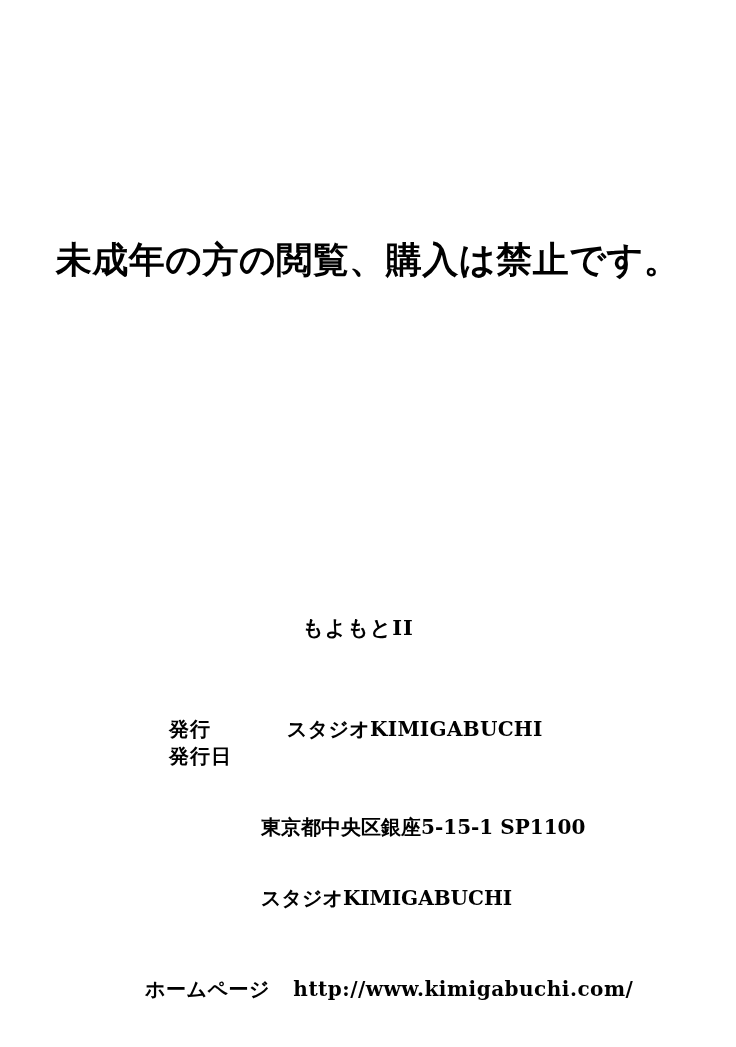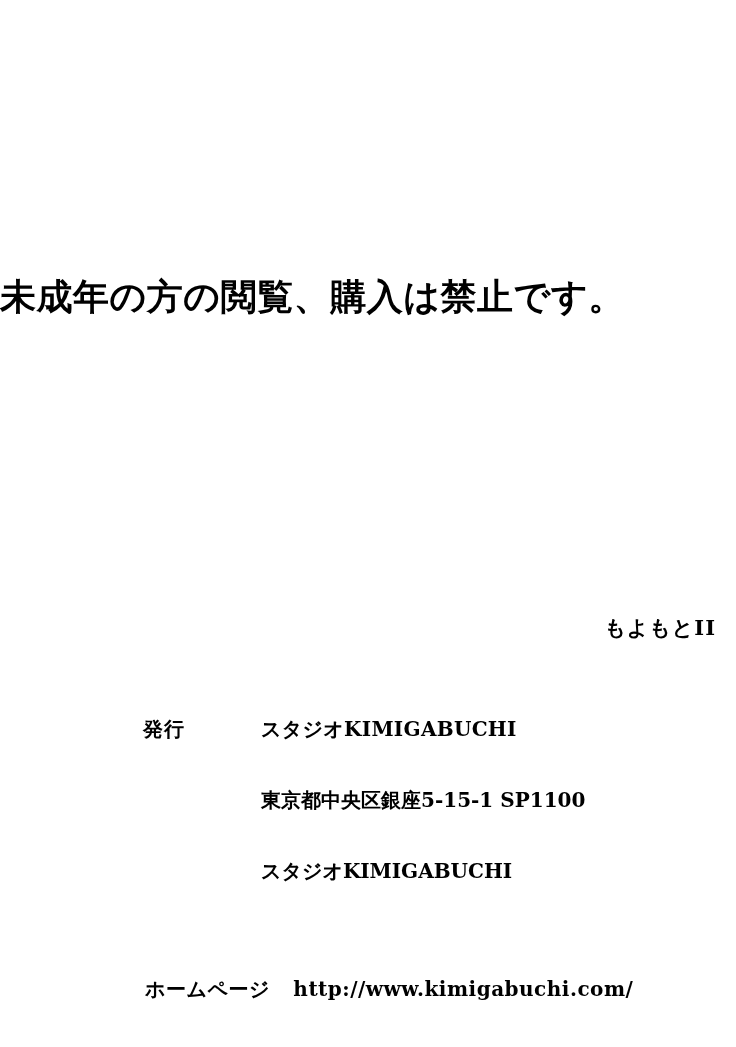--- a/index.html
+++ b/index.html
@@ -15,36 +15,35 @@
     overflow: hidden;
     font-family: "Liberation Serif", "DejaVu Serif", serif;
     color: #000000;
   }
 
   .notice {
     position: absolute;
     top: 238px;
     left: 0;
     width: 736px;
-    text-align: left;
+    text-align: center;
     font-family: "DejaVu Serif", "Liberation Serif", serif;
     font-size: 36px;
     font-weight: 700;
     letter-spacing: 0.5px;
     line-height: 1.2;
     white-space: nowrap;
-    margin-top: 37px;
   }
 
   .doujin-title {
     position: absolute;
     top: 614px;
     left: 0;
     width: 716px;
-    text-align: right;
+    text-align: center;
     font-family: "DejaVu Serif", "Liberation Serif", serif;
     font-size: 21px;
     font-weight: 700;
     letter-spacing: 1px;
   }
 
   .colophon {
     position: absolute;
     top: 716px;
     left: 143px;
@@ -56,20 +55,21 @@
   }
   .colophon-row {
     display: flex;
     align-items: baseline;
     white-space: nowrap;
   }
   .c-label {
     width: 118px;
     flex: 0 0 118px;
     letter-spacing: 1px;
+    margin-left: 26px;
   }
   .c-value {
     flex: 1 1 auto;
     letter-spacing: 0.3px;
   }
   .c-cont {
     margin-left: 118px;
     margin-top: 44px;
   }
   .wide-digits {
@@ -103,20 +103,21 @@
   <div class="doujin-title">もよもとII</div>
 
   <div class="colophon">
 
     <div class="colophon-row">
       <span class="c-label">発行</span>
       <span class="c-value">スタジオKIMIGABUCHI</span>
     </div>
 
     <div class="colophon-row">
+      <span class="c-label">発行日</span>
     </div>
 
 
     <div class="colophon-row">
       <span class="c-cont">東京都中央区銀座5-15-1 SP1100</span>
     </div>
 
     <div class="colophon-row">
       <span class="c-cont">スタジオKIMIGABUCHI</span>
     </div>

